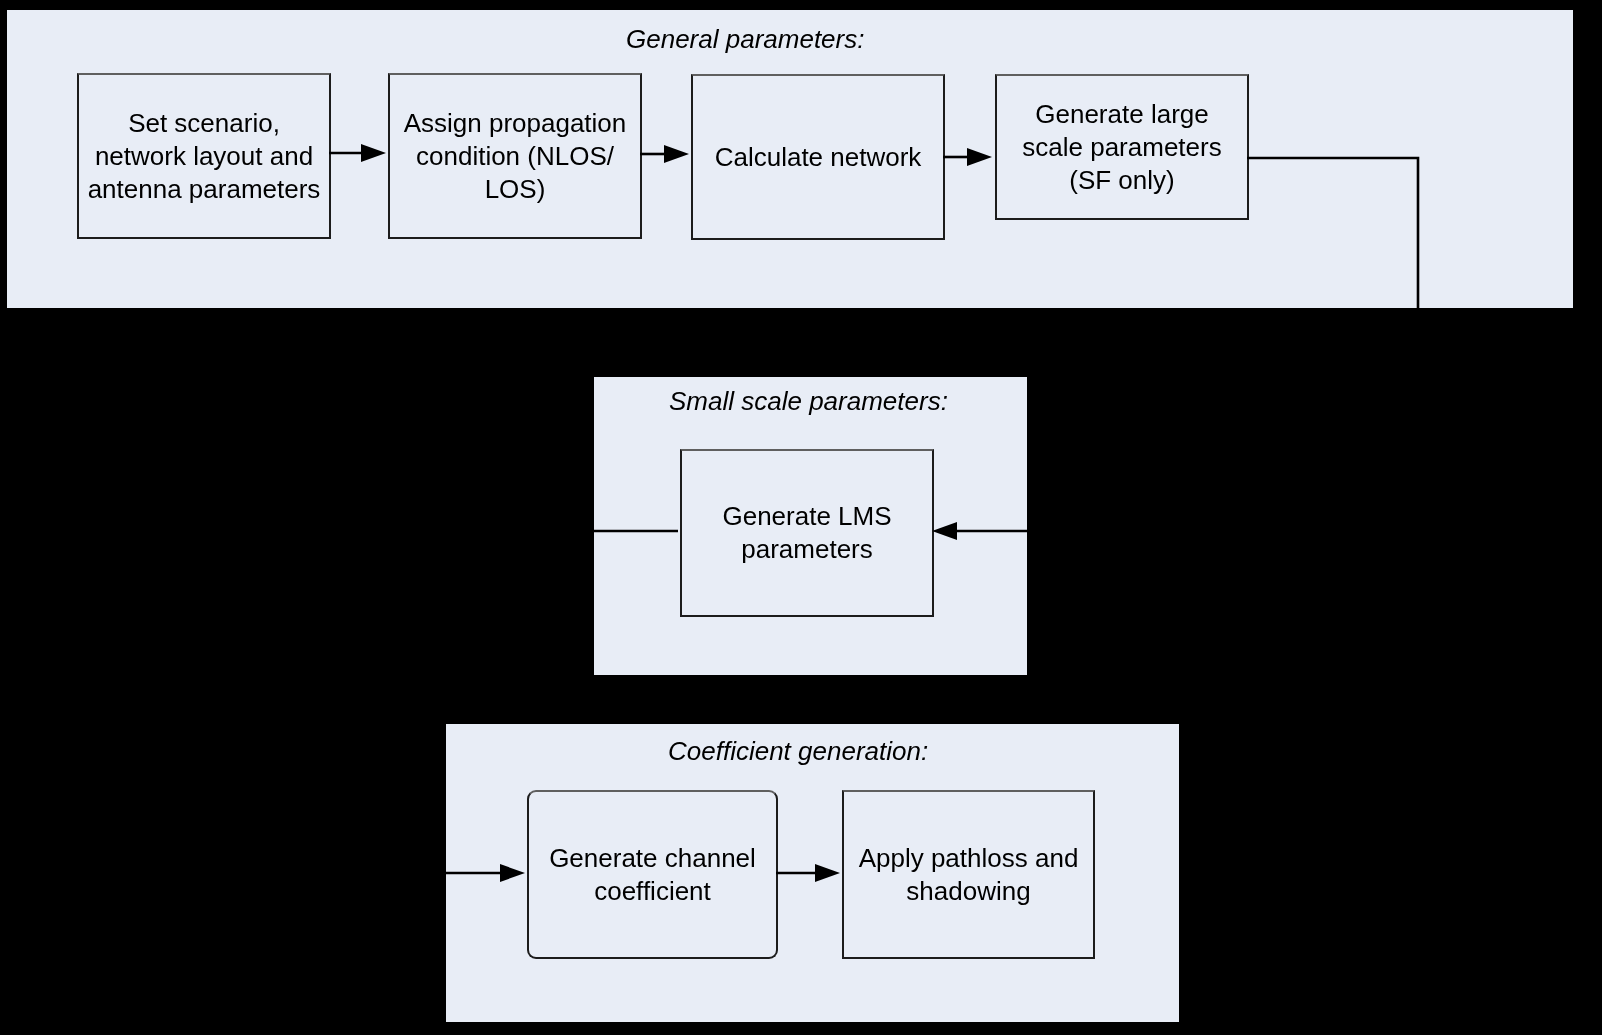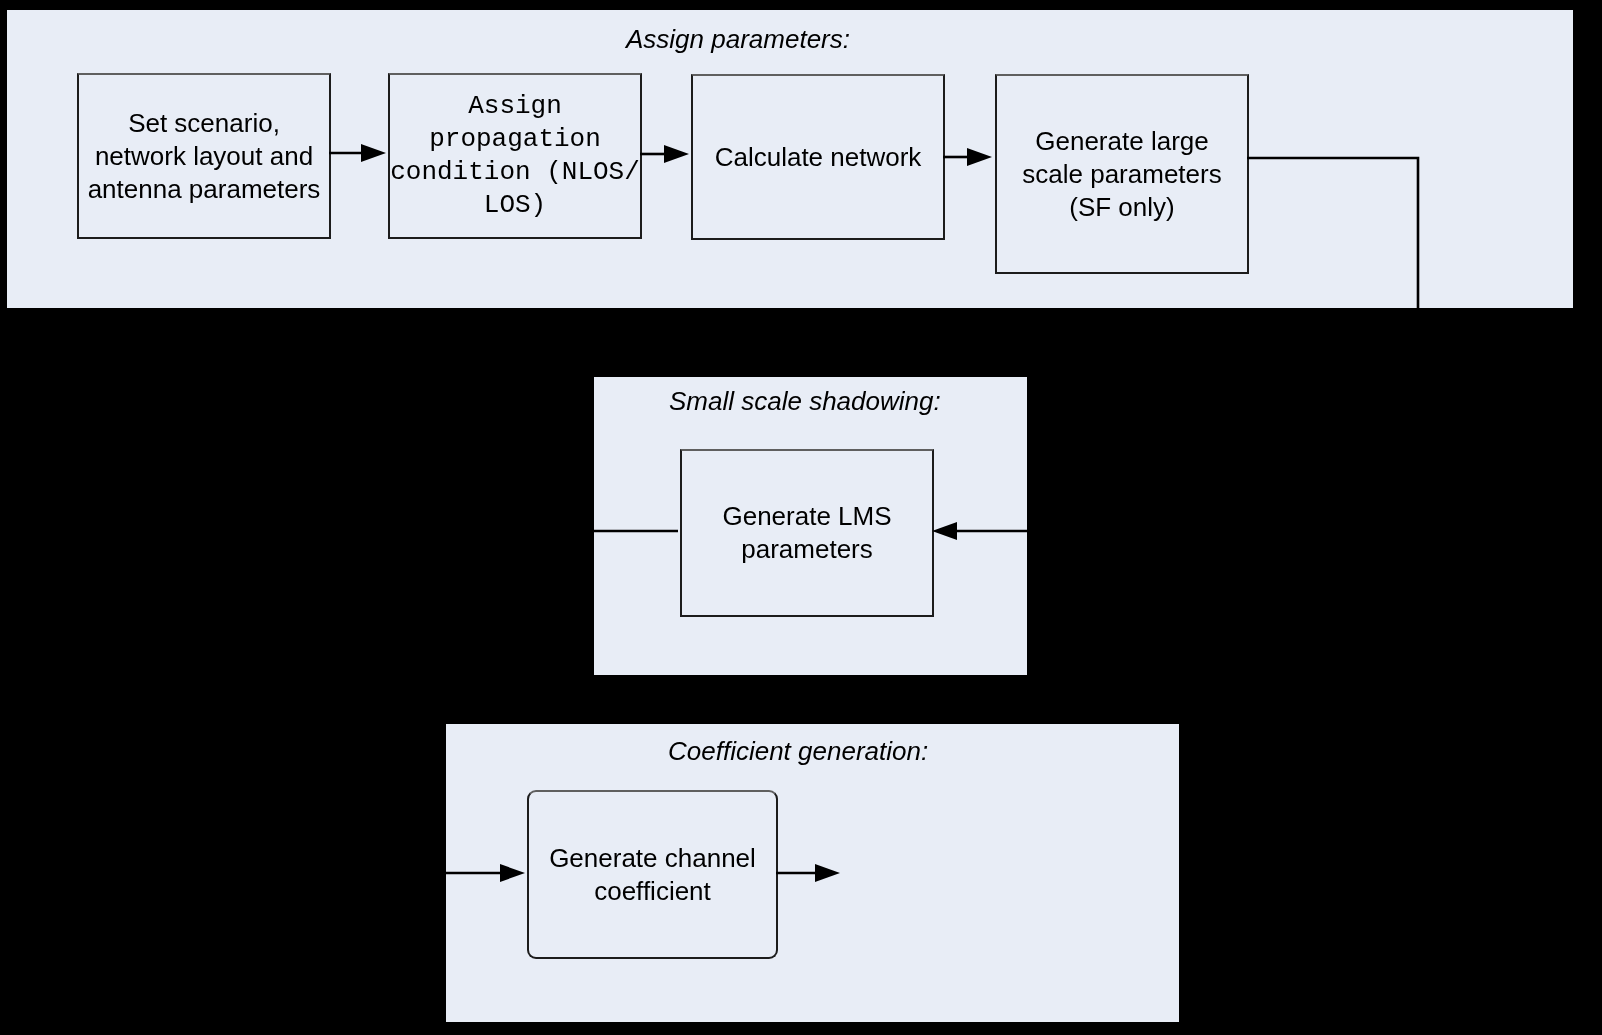--- a/index.html
+++ b/index.html
@@ -65,56 +65,58 @@
   
   #sec-general     { left: 5px;   top: 8px;   width: 1570px; height: 302px; }
   #sec-small-scale { left: 592px; top: 375px; width: 437px;  height: 302px; }
   #sec-coefficient { left: 444px; top: 722px; width: 737px;  height: 302px; }
   
   #title-general     { left: 619px; top: 14px; }
   #title-small-scale { left: 75px;  top: 9px;  }
   #title-coefficient { left: 222px; top: 12px; }
   
   #node-set-scenario        { left: 70px;  top: 63px; width: 254px; height: 166px; }
-  #node-assign-propagation  { left: 381px; top: 63px; width: 254px; height: 166px; font-family: Liberation Mono, monospace; }
+  #node-assign-propagation  { left: 381px; top: 63px; width: 254px; height: 166px; }
   #node-calculate-pathloss  { left: 684px; top: 64px; width: 254px; height: 166px; }
-  #node-generate-lsp        { left: 988px; top: 64px; width: 254px; height: 200px; }
+  #node-generate-lsp        { left: 988px; top: 64px; width: 254px; height: 146px; }
   #node-generate-lms        { left: 86px;  top: 72px; width: 254px; height: 168px; }
   #node-generate-coeff      { left: 81px;  top: 66px; width: 251px; height: 169px; border-radius: 9px; }
   #node-apply-pathloss      { left: 396px; top: 66px; width: 253px; height: 169px; }
 </style>
 </head>
 <body>
 
 <div id="stage">
 
   <div class="section" id="sec-general">
-    <div class="section-title" id="title-general">Assign parameters:</div>
+    <div class="section-title" id="title-general">General parameters:</div>
     <div class="node" id="node-set-scenario">Set scenario,
 network layout and
 antenna parameters</div>
     <div class="node" id="node-assign-propagation">Assign propagation
 condition (NLOS/
 LOS)</div>
     <div class="node" id="node-calculate-pathloss">Calculate network</div>
     <div class="node" id="node-generate-lsp">Generate large
 scale parameters
 (SF only)</div>
   </div>
 
   <div class="section" id="sec-small-scale">
-    <div class="section-title" id="title-small-scale">Small scale shadowing:</div>
+    <div class="section-title" id="title-small-scale">Small scale parameters:</div>
     <div class="node" id="node-generate-lms">Generate LMS
 parameters</div>
   </div>
 
   <div class="section" id="sec-coefficient">
     <div class="section-title" id="title-coefficient">Coefficient generation:</div>
     <div class="node" id="node-generate-coeff">Generate channel
 coefficient</div>
+    <div class="node" id="node-apply-pathloss">Apply pathloss and
+shadowing</div>
   </div>
 
   <svg id="connector-overlay" width="1602" height="1035" viewBox="0 0 1602 1035">
 
     <g>
       <line x1="329" y1="153" x2="364" y2="153"></line>
       <polygon points="386,153 361,144 361,162"></polygon>
     </g>
 
     <g>

